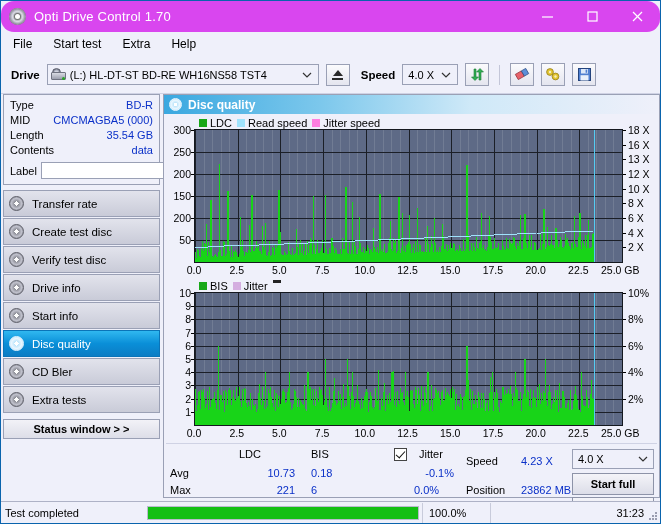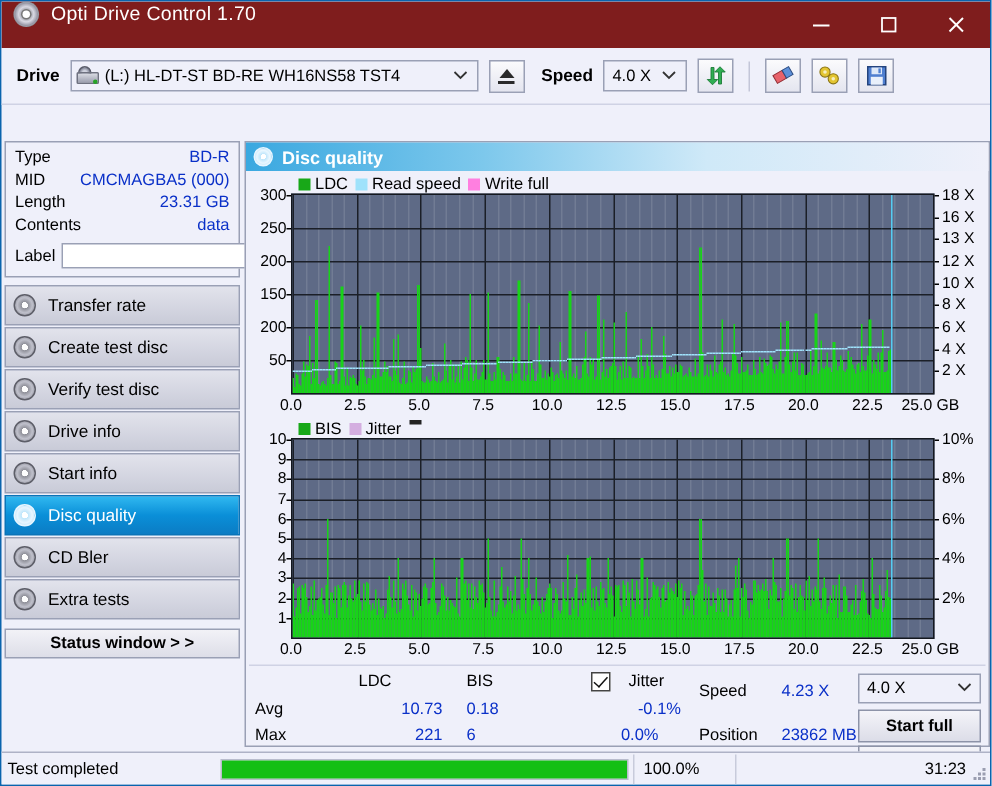--- a/index.html
+++ b/index.html
@@ -12,22 +12,23 @@
   #app{
     position:relative;width:661px;height:524px;
     background:#eff0fa;
     border:1px solid #0a64ad;
     box-sizing:border-box;
     overflow:hidden;
   }
 
   
   .titlebar{
-    height:31px;background:#7f1d1d;display:flex;
+    height:31px;background:#d946ef;display:flex;align-items:center;
     color:#fff;
+    border-radius:13px;
   }
   .title-icon{
     width:17px;height:17px;margin-left:8px;margin-right:8px;
     border-radius:50%;
     background:radial-gradient(circle at 50% 50%, #f2f2f2 0%, #f2f2f2 16%, #8d8d96 18%, #d8d8e2 42%, #9a9aa8 62%, #e8e8f0 78%, #6d6d7a 100%);
     box-shadow:inset 0 0 1px #333;
     position:relative;flex:none;
   }
   .title-icon:after{
     content:"";position:absolute;left:6px;top:6px;width:5px;height:5px;
@@ -245,20 +246,26 @@
       </div>
       <div class="win-btn">
         <svg width="13" height="13" viewBox="0 0 13 13">
             <line x1="2" y1="2" x2="11" y2="11" stroke="#fff" stroke-width="1.3"></line>
             <line x1="11" y1="2" x2="2" y2="11" stroke="#fff" stroke-width="1.3"></line>
           </svg>
       </div>
     </div>
   </div>
 
+  <div class="menubar">
+    <span>File</span>
+    <span>Start test</span>
+    <span>Extra</span>
+    <span>Help</span>
+  </div>
 
   <div class="drivebar">
     <div class="lbl-bold">Drive</div>
     <div class="drive-combo">
       <div class="drive-ico">
         <div class="disc"></div>
           <div class="body"></div>
           <div class="led"></div>
       </div>
       <span>(L:)  HL-DT-ST BD-RE  WH16NS58 TST4</span>
@@ -322,21 +329,21 @@
         <div class="drow">
           <span class="k">Type</span>
           <span class="v">BD-R</span>
         </div>
         <div class="drow">
           <span class="k">MID</span>
           <span class="v">CMCMAGBA5 (000)</span>
         </div>
         <div class="drow">
           <span class="k">Length</span>
-          <span class="v">23.31 GB</span>
+          <span class="v">35.54 GB</span>
         </div>
         <div class="drow">
           <span class="k">Contents</span>
           <span class="v">data</span>
         </div>
         <div class="label-row">
           <span class="k">Label</span>
           <input class="label-input" type="text" placeholder="" style="">
           <span class="icon-sq">
             <span style="width:13px;height:13px;border-radius:50%;background:radial-gradient(circle,#fdfdf0 20%,#d8d480 30%,#efeaa8 70%,#b5b05c 100%);border:1px solid #8d8940;box-sizing:border-box;display:block;"></span>
@@ -413,21 +420,21 @@
         <span class="item">
           <span class="sw" style="background:#18a818"></span>
           <span>LDC</span>
         </span>
         <span class="item">
           <span class="sw" style="background:#9fe2fb"></span>
           <span>Read speed</span>
         </span>
         <span class="item">
           <span class="sw" style="background:#ff7fe0"></span>
-          <span>Write full</span>
+          <span>Jitter speed</span>
         </span>
       </div>
 
       <div class="plotwrap">
         <div class="yaxis" id="c1-yaxis" style="height: 132px;">
             <div class="t" style="top: 111px;">50</div>
             <div class="ytick" style="top: 111px;"></div>
             <div class="t" style="top: 89px;">200</div>
             <div class="ytick" style="top: 89px;"></div>
             <div class="t" style="top: 67px;">150</div>

